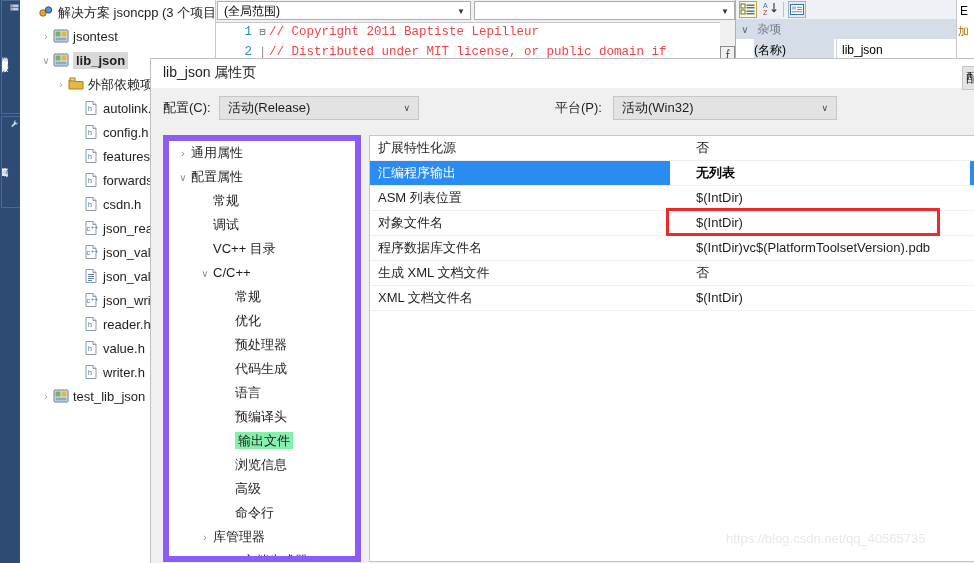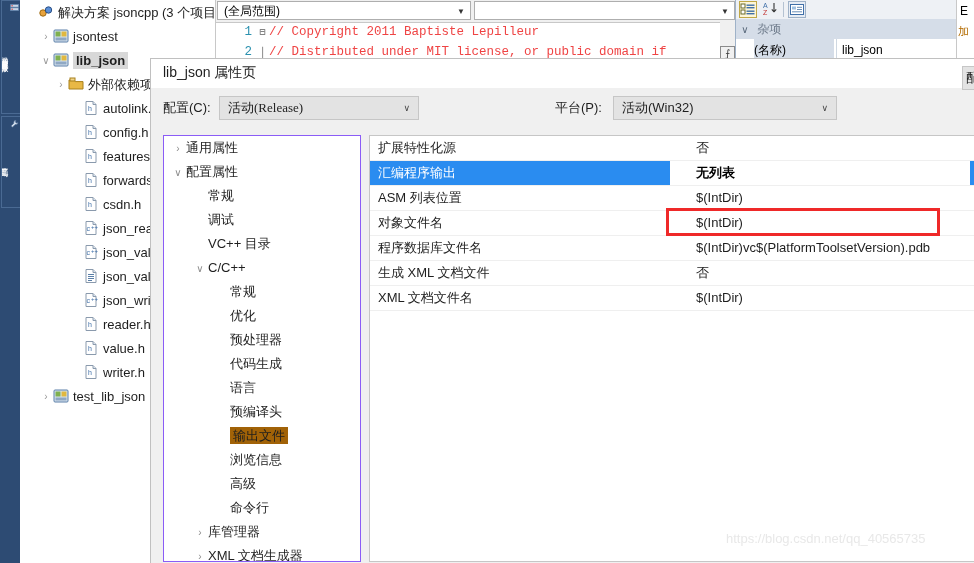--- a/index.html
+++ b/index.html
@@ -170,44 +170,44 @@
     background:#f0f0f0;
   }
   .dlg-lbl{position:absolute;font-size:13px;color:#1e1e1e;top:11px;}
   #lbl-config{left:12px;}
   #lbl-platform{left:404px;}
   .dlg-combo{
     position:absolute;top:8px;height:24px;box-sizing:border-box;
     background:#e3e3e3;border:1px solid #c6c6c6;
     font-size:13px;line-height:22px;padding-left:8px;color:#1e1e1e;
   }
-  #combo-config{left:68px;width:200px;font-family:Liberation Serif, serif;}
+  #combo-config{left:68px;width:200px;}
   #combo-platform{left:462px;width:224px;}
   .dlg-combo .arw{position:absolute;right:8px;top:0;font-size:9px;color:#444;}
   #btn-config-mgr{
     position:absolute;left:962px;top:66px;width:24px;height:24px;
     background:#e3e3e3;border:1px solid #c6c6c6;box-sizing:border-box;
     font-size:13px;line-height:22px;color:#1e1e1e;text-align:left;padding-left:3px;
     overflow:hidden;
   }
 
   
   #dlg-tree{
     position:absolute;left:12px;top:76px;width:198px;height:427px;
-    background:#ffffff;border:1px solid #8b5cf6;box-sizing:border-box;
+    background:#ffffff;border:6px solid #8b5cf6;box-sizing:border-box;
     overflow:hidden;
   }
   .ptree-row{
     height:24px;line-height:24px;white-space:nowrap;font-size:13px;color:#1e1e1e;
   }
   .ptree-row .chev{
     display:inline-block;width:16px;text-align:center;color:#8d8d8d;font-size:10px;
   }
   .ptree-row .pad{display:inline-block;}
-  .ptree-row.psel .ptx{background:#a16207;padding:1px 3px;}
+  .ptree-row.psel .ptx{background:#86efac;padding:1px 3px;}
 
   
   #dlg-grid{
     position:absolute;left:218px;top:76px;width:606px;height:427px;
     background:#ffffff;border:1px solid #c6c6c6;border-right:none;
     box-sizing:border-box;overflow:hidden;
   }
   .grid-row{
     position:relative;height:24px;line-height:24px;
     border-bottom:1px solid #efefef;font-size:13px;color:#1e1e1e;

